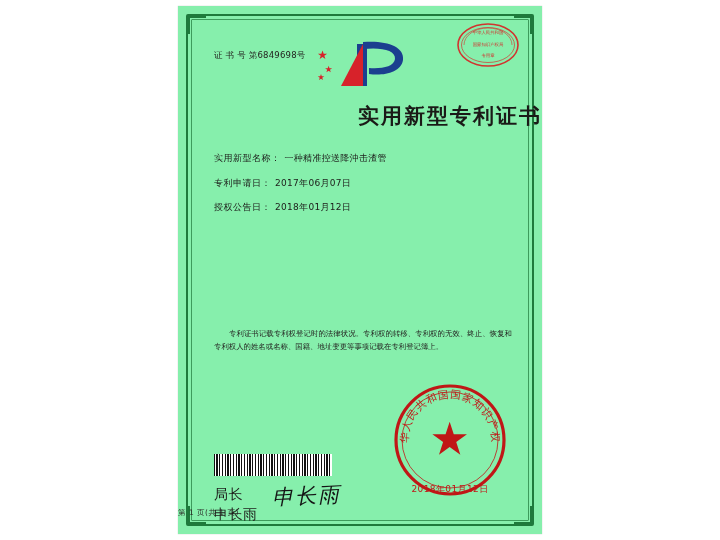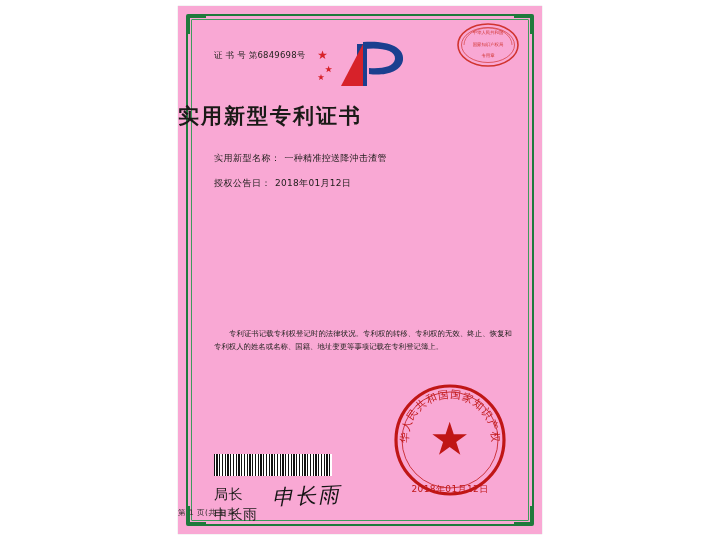--- a/index.html
+++ b/index.html
@@ -19,21 +19,21 @@
     background: #ffffff;
   }
 
   
   .sheet {
     position: absolute;
     left: 178px;
     top: 6px;
     width: 364px;
     height: 528px;
-    background: #f9a8d4;
+    background: #86efac;
     box-shadow: 0 0 1px rgba(0,0,0,0.25);
     overflow: hidden;
   }
 
   
   .border-outer {
     position: absolute;
     left: 8px;
     top: 8px;
     right: 8px;
@@ -81,21 +81,21 @@
     height: 58px;
     text-align: center;
   }
   .emblem svg { display: inline-block; }
 
   .cert-title {
     position: absolute;
     left: 0;
     right: 0;
     top: 96px;
-    text-align: left;
+    text-align: right;
     font-size: 21px;
     font-weight: bold;
     letter-spacing: 2px;
     color: #1a1a17;
     font-family: Liberation Sans, sans-serif;
   }
 
   
   .stamp-top {
     position: absolute;
@@ -269,20 +269,24 @@
 
     <div class="fields">
 
       <div class="field-row">
         <span class="field-label wide">实用新型名称：</span>
         <span class="field-value">一种精准控送降沖击渣管</span>
       </div>
 
 
 
+      <div class="field-row">
+        <span class="field-label wide">专利申请日：</span>
+        <span class="field-value">2017年06月07日</span>
+      </div>
 
 
       <div class="field-row">
         <span class="field-label wide">授权公告日：</span>
         <span class="field-value">2018年01月12日</span>
       </div>
 
     </div>
 
     <div class="body-text">

